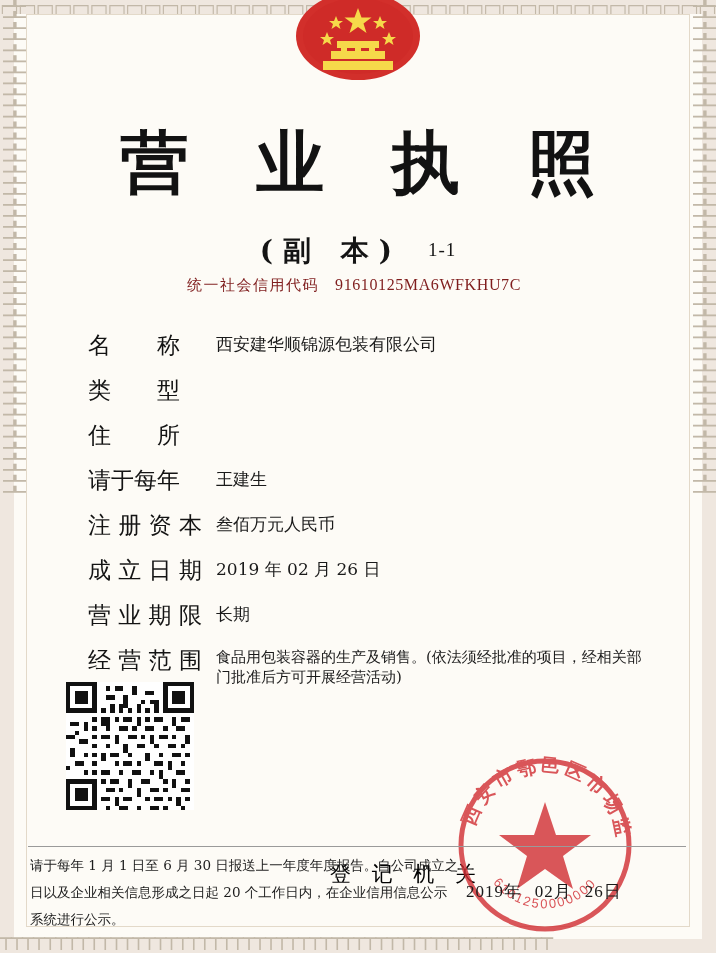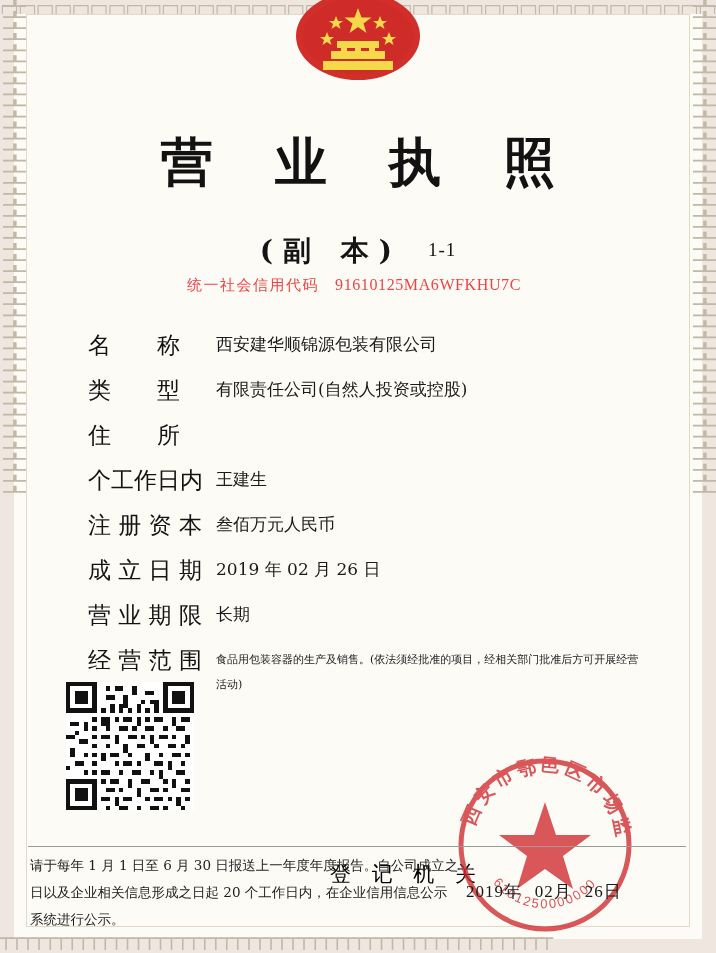--- a/index.html
+++ b/index.html
@@ -81,21 +81,21 @@
 
   
   .main-title {
     position: absolute;
     top: 118px;
     left: 0;
     width: 716px;
     text-align: center;
     font-family: "DejaVu Serif", serif;
     font-weight: bold;
-    font-size: 52px;
+    font-size: 68px;
     letter-spacing: 22px;
     text-indent: 22px;
     color: #121212;
     line-height: 88px;
   }
   .sub-title-row {
     position: absolute;
     top: 232px;
     left: 0;
     width: 716px;
@@ -117,21 +117,21 @@
     top: -4px;
     letter-spacing: 1px;
   }
 
   .credit-row {
     position: absolute;
     top: 276px;
     left: 0;
     width: 708px;
     text-align: center;
-    color: #ef4444;
+    color: #7f1d1d;
   }
   .credit-label {
     font-family: "DejaVu Serif", serif;
     font-size: 15px;
     letter-spacing: 1.5px;
   }
   .credit-code {
     font-family: "Liberation Serif", serif;
     font-size: 16px;
     letter-spacing: 0.6px;
@@ -164,22 +164,22 @@
   }
   .field-value {
     flex: 1 1 auto;
     font-family: "DejaVu Serif", serif;
     font-size: 17px;
     color: #1a1a1a;
     line-height: 24px;
     padding-top: 2px;
   }
   .field-value.small {
-    font-size: 11px;
-    line-height: 25px;
+    font-size: 15px;
+    line-height: 20px;
   }
 
   
   .qr {
     position: absolute;
     left: 66px;
     top: 682px;
     width: 128px;
     height: 128px;
     background: #ffffff;
@@ -286,29 +286,28 @@
 
   <div class="fields">
 
     <div class="field-row">
       <div class="field-label">名　　称</div>
       <div class="field-value">西安建华顺锦源包装有限公司</div>
     </div>
 
     <div class="field-row">
       <div class="field-label">类　　型</div>
-      <div class="field-value">有限责任公司(自然人投资或控股)</div>
     </div>
 
     <div class="field-row">
       <div class="field-label">住　　所</div>
     </div>
 
     <div class="field-row">
-      <div class="field-label wide">个工作日内</div>
+      <div class="field-label wide">请于每年</div>
       <div class="field-value">王建生</div>
     </div>
 
     <div class="field-row">
       <div class="field-label">注 册 资 本</div>
       <div class="field-value">叁佰万元人民币</div>
     </div>
 
     <div class="field-row">
       <div class="field-label">成 立 日 期</div>

